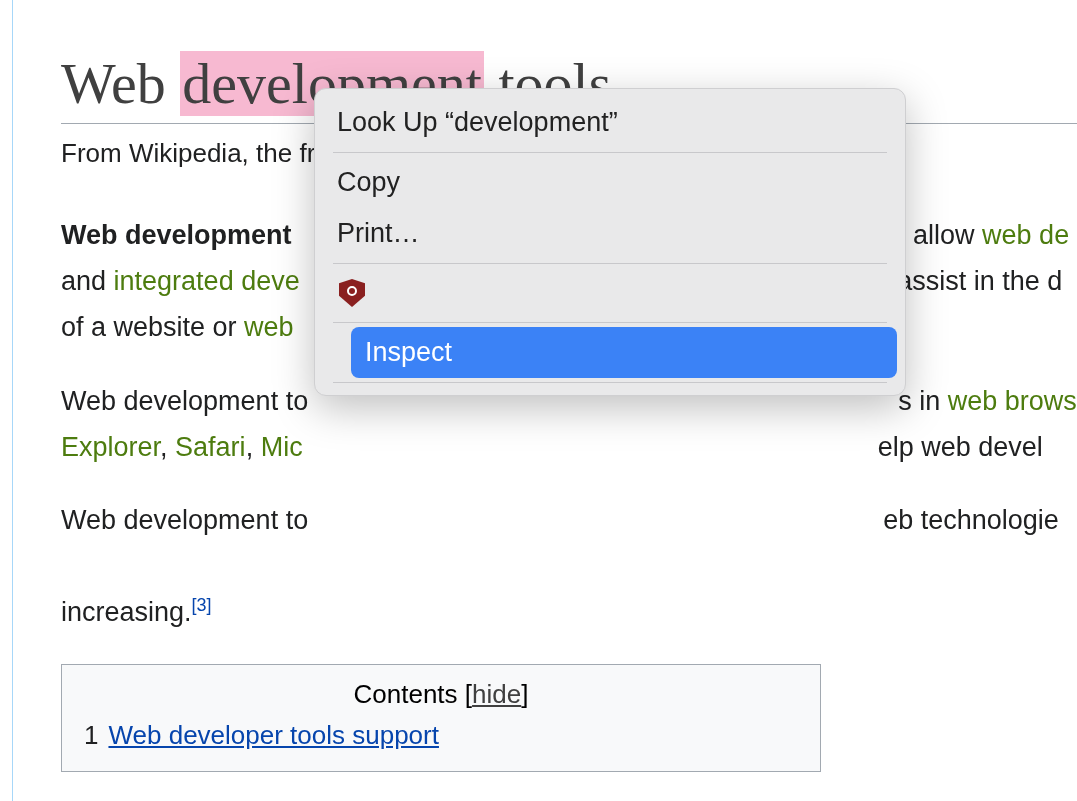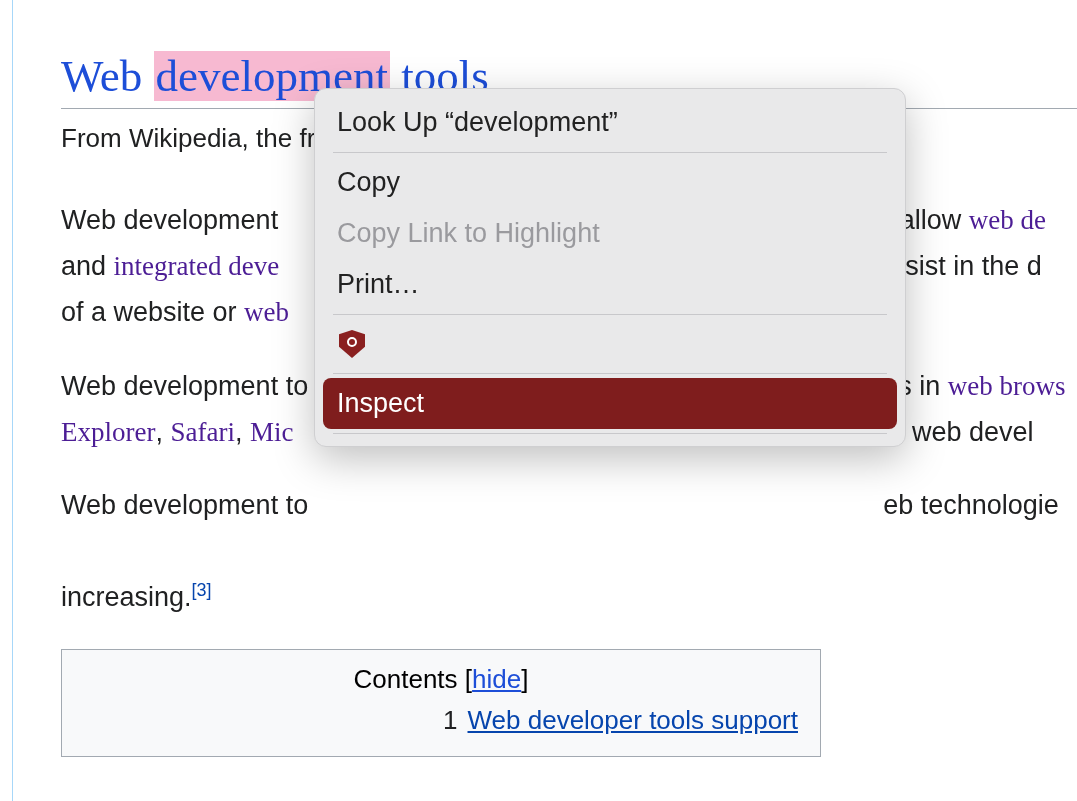--- a/index.html
+++ b/index.html
@@ -39,60 +39,60 @@
     background: #e6f0fa;
     border: 1px solid #a7d7f9;
     border-bottom: none;
   }
   .content {
     padding: 50px 0 0 48px;
   }
   h1.title {
     font-family: "Linux Libertine", Georgia, "Times New Roman", serif;
     font-weight: normal;
-    font-size: 45px;
-    color: #1d4ed8;
+    font-size: 58px;
+    color: #404040;
     border-bottom: 1px solid #a2a9b1;
     padding-bottom: 6px;
     margin-bottom: 14px;
   }
   .highlight {
     background: #f7b9d1;
     padding: 0 2px;
   }
   .subtitle {
     font-size: 26px;
     color: #202122;
     margin-bottom: 44px;
   }
   .body-text p {
     font-size: 27px;
     line-height: 1.7;
     color: #202122;
     margin-bottom: 28px;
   }
-  .body-text b { font-weight: 400; }
-  a.wikilink { color: #4c1d95; text-decoration: none; font-family: Liberation Serif, serif; }
+  .body-text b { font-weight: 700; }
+  a.wikilink { color: #4d7c0f; text-decoration: none; }
   sup.ref { color: #0645ad; font-size: 18px; vertical-align: super; }
   .toc {
     border: 1px solid #a2a9b1;
     background: #f8f9fa;
     display: inline-block;
     padding: 14px 22px;
     font-size: 26px;
     min-width: 760px;
   }
   .toc-title-row {
     text-align: center;
     margin-bottom: 10px;
   }
   .toc-title { font-weight: normal; }
-  .toc-toggle { color: #1d4ed8; }
+  .toc-toggle { color: #404040; }
   .toc ol { list-style: none; }
-  .toc li { margin: 6px 0; text-align: right; }
+  .toc li { margin: 6px 0; text-align: left; }
   .toc .num { color: #202122; margin-right: 10px; }
   .toc .toc-link { color: #0645ad; }
 
   
   .context-menu {
     position: absolute;
     left: 314px;
     top: 88px;
     width: 592px;
     background: #e9e9ea;
@@ -106,22 +106,23 @@
   .menu-item {
     display: flex;
     align-items: center;
     padding: 10px 14px;
     border-radius: 8px;
     cursor: default;
     position: relative;
   }
   .menu-item.disabled { color: #9a9a9e; }
   .menu-item.highlighted {
-    background: #7f1d1d;
+    background: #3b82f6;
     color: #fff;
+    margin-left: 28px;
   }
   .menu-sep {
     height: 1px;
     background: #c8c8cb;
     margin: 4px 10px;
   }
   .menu-icon {
     width: 30px;
     height: 30px;
     margin-right: 14px;
@@ -184,23 +185,20 @@
 </div>
 
 <div class="context-menu">
   <div class="menu-item">
     <span>Look Up “development”</span>
   </div>
   <div class="menu-sep"></div>
   <div class="menu-item">
     <span>Copy</span>
   </div>
-  <div class="menu-item disabled">
-    <span>Copy Link to Highlight</span>
-  </div>
   <div class="menu-item">
     <span>Print…</span>
   </div>
   <div class="menu-sep"></div>
   <div class="menu-item">
     <span class="menu-icon">
       <span style="position:relative; width:26px; height:28px; background:#8a2020; clip-path: polygon(50% 0,100% 15%,100% 60%,50% 100%,0 60%,0 15%); display:flex; align-items:center; justify-content:center;">
         <span style="width:10px;height:10px;border:2px solid #fff;border-radius:50%; margin-top:-4px;"></span>
       </span>
     </span>

